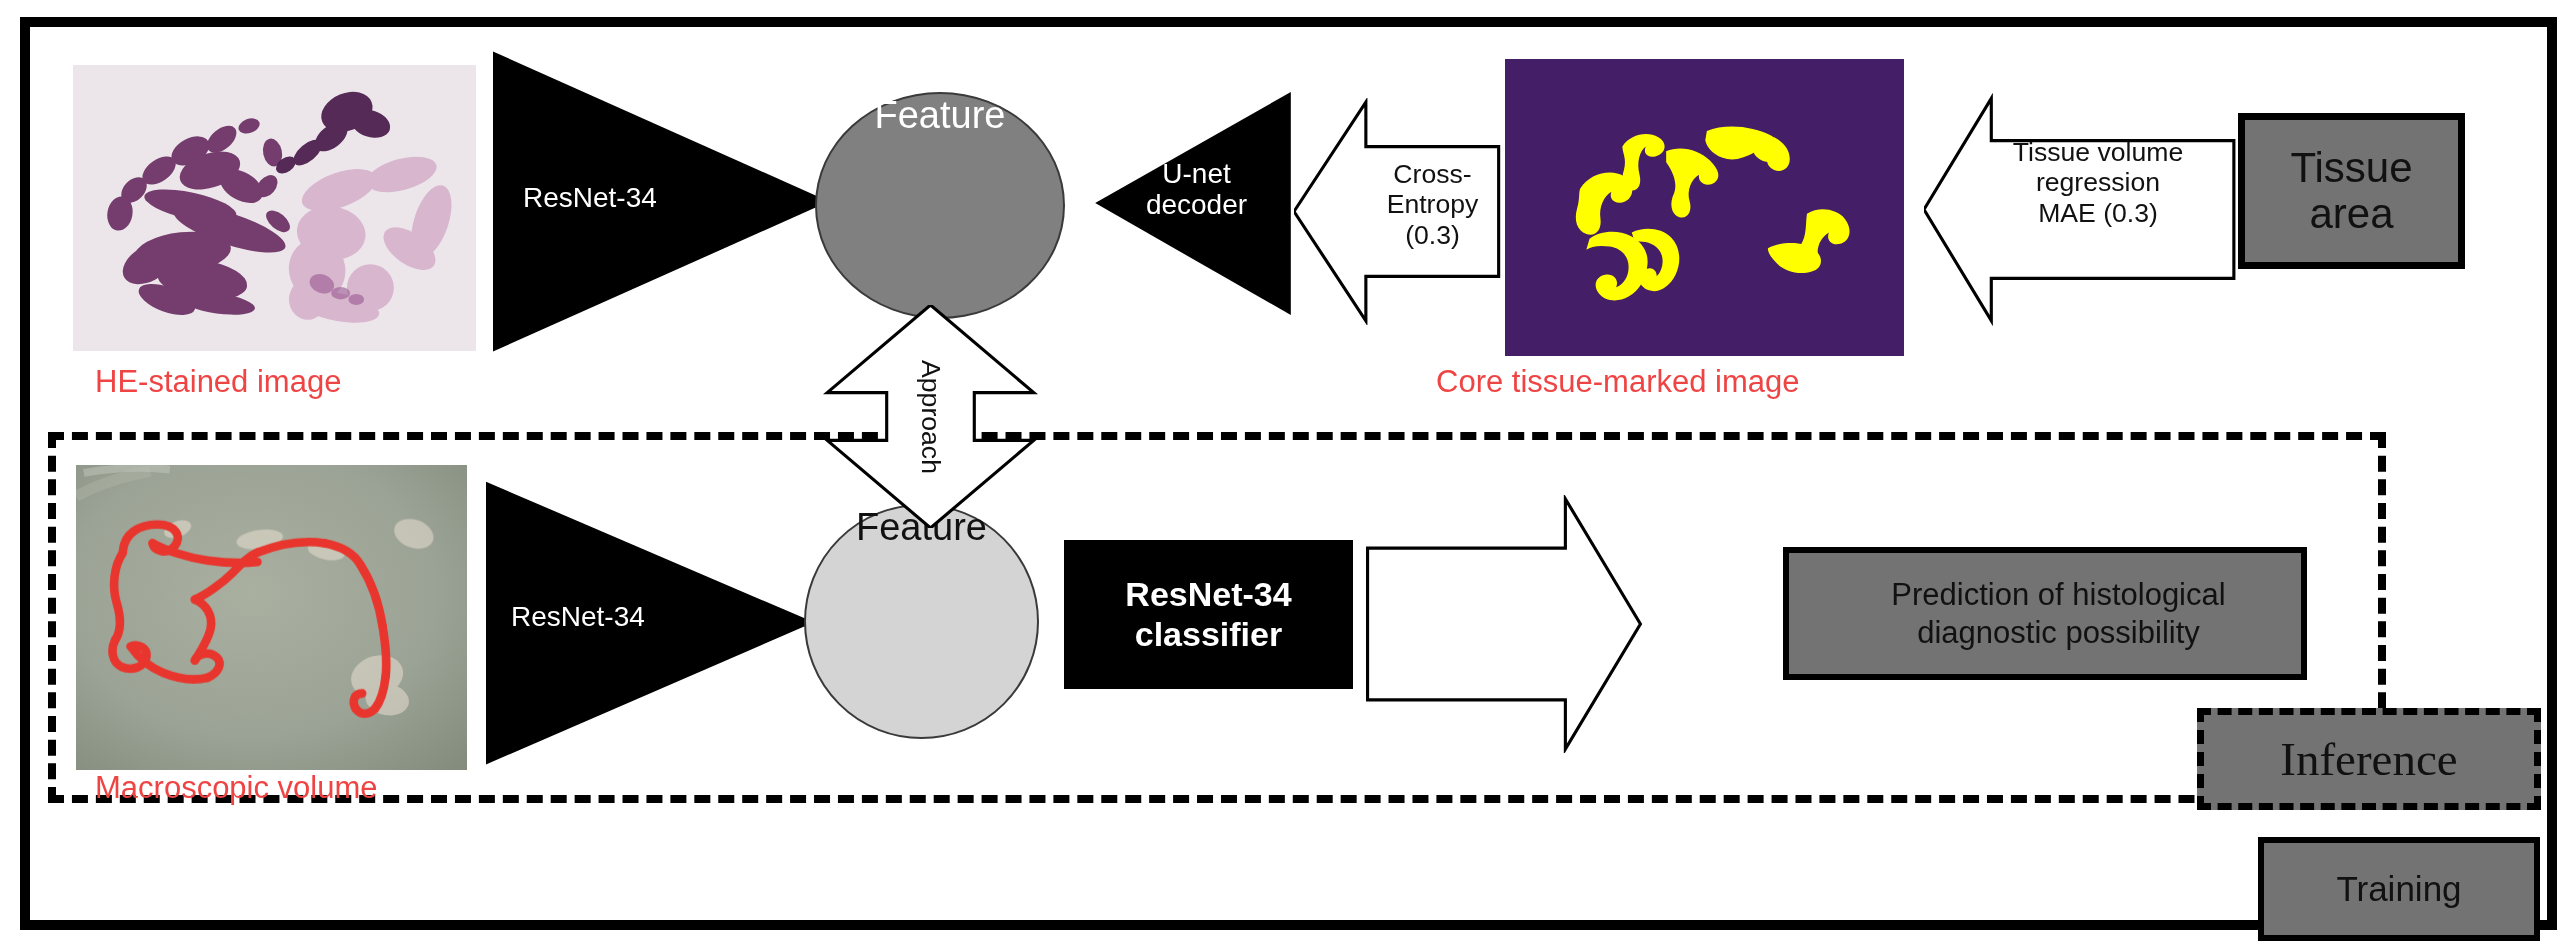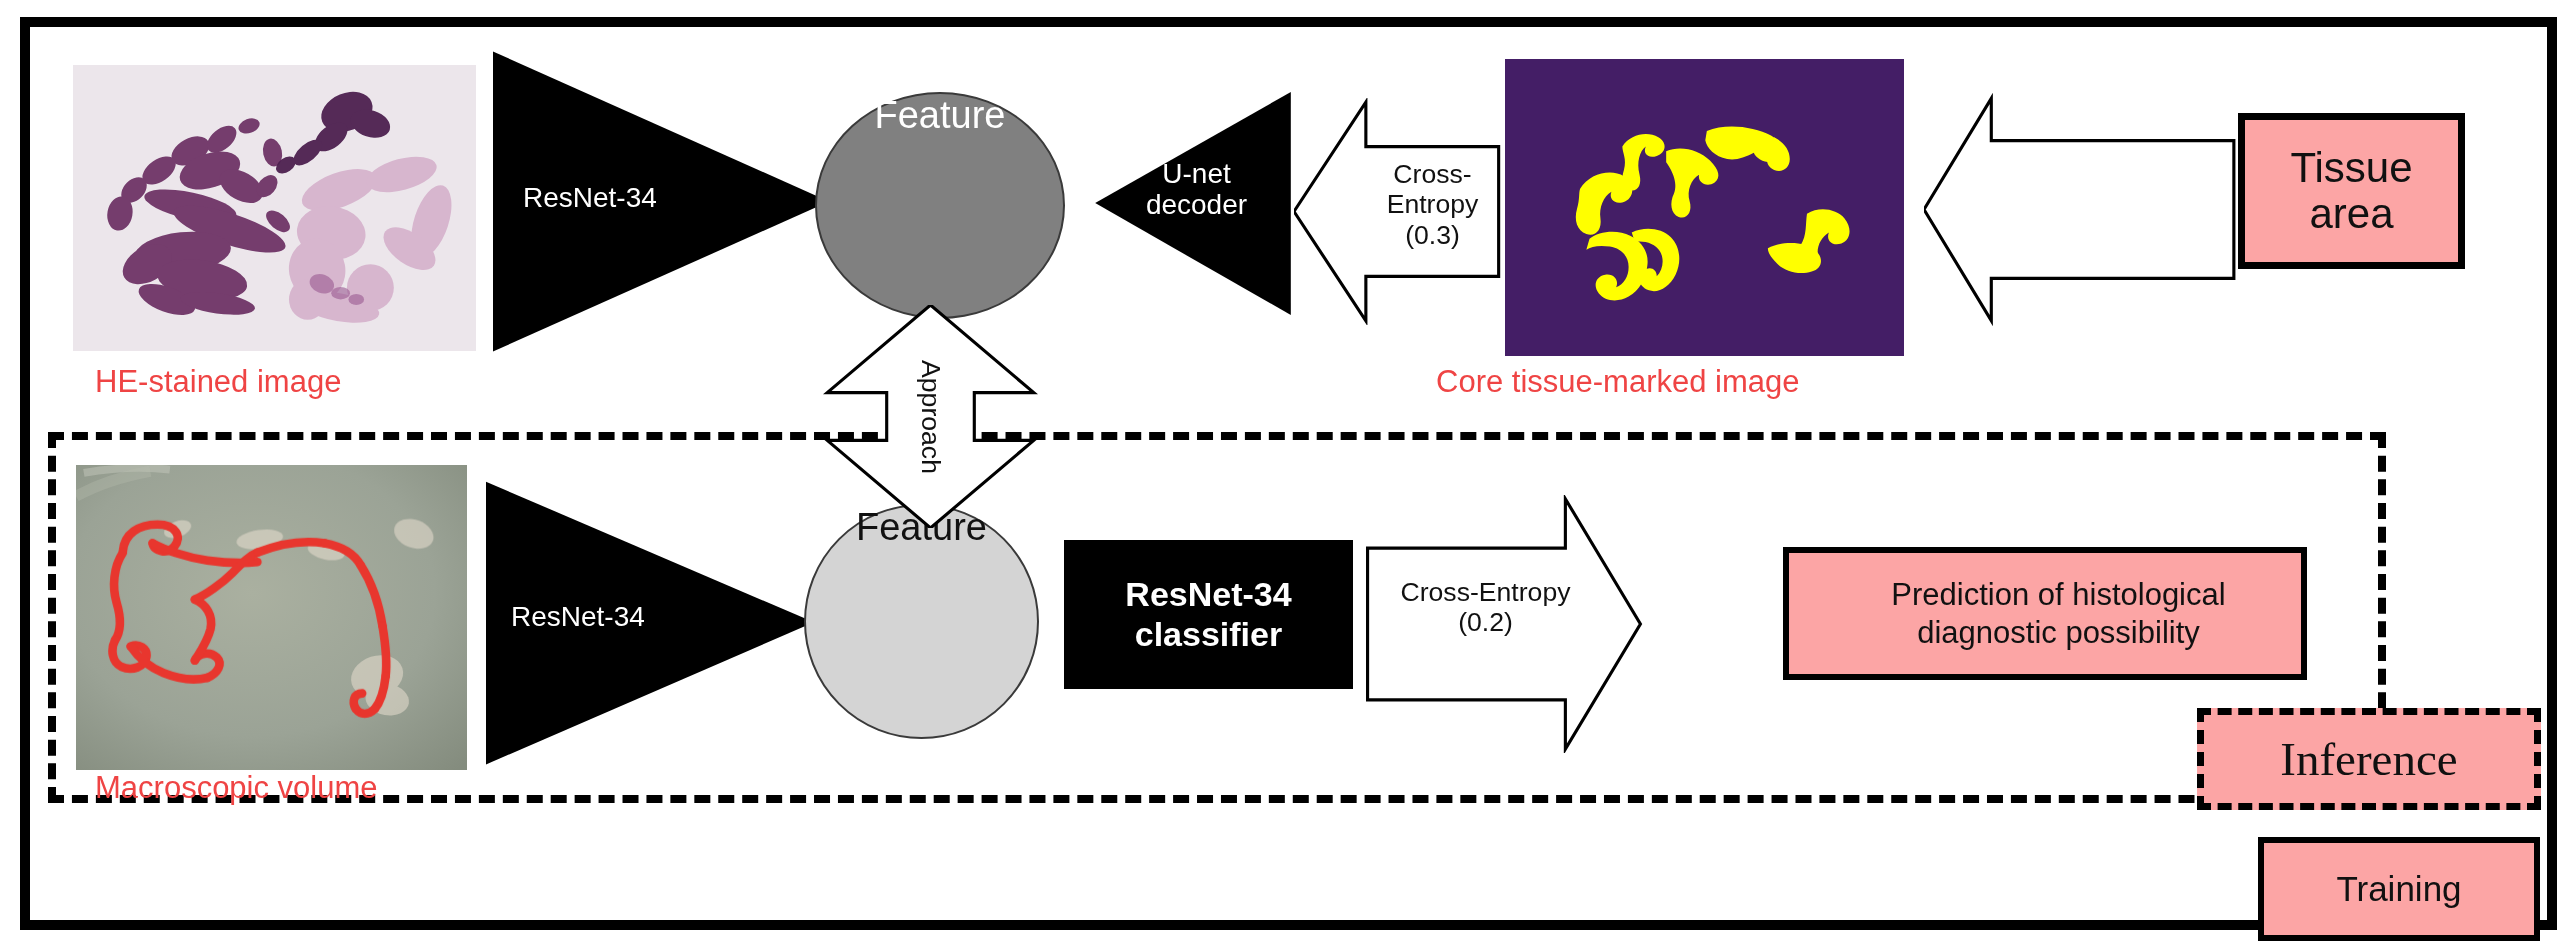--- a/index.html
+++ b/index.html
@@ -128,21 +128,21 @@
   #arrow-approach .arw-label{
     left:50%; top:50%;
     transform:translate(-50%,-50%) rotate(90deg);
     transform-origin:center center;
     font-size:26.6px; width:172px;
   }
 
   
   .box{
     position:absolute; z-index:6;
-    background:#fca5a5;
+    background:#737373;
     display:flex; align-items:center; justify-content:center;
     text-align:center; color:#111;
   }
 
   #box-tissue-area{
     left:2238px; top:113px; width:227px; height:156px;
     border:7px solid #000;
     font-size:42px; line-height:1.1;
   }
 
@@ -338,20 +338,23 @@
   </svg>
   <div class="arw-label" style="white-space:pre-line;">Cross-
 Entropy
 (0.3)</div>
 </div>
 
 <div class="block-arrow" id="arrow-mae">
   <svg width="313" height="235" aria-hidden="true" viewBox="0 0 400 300">
     <polygon points="0,150 86,8 86,62 396,62 396,238 86,238 86,292" fill="#ffffff" stroke="#000000" stroke-width="4" stroke-linejoin="miter"></polygon>
   </svg>
+  <div class="arw-label" style="white-space:pre-line;">Tissue volume
+regression
+MAE (0.3)</div>
 </div>
 
 <div class="box" id="box-tissue-area">
   <span style="white-space:pre-line;">Tissue
 area</span>
 </div>
 
 <div class="block-arrow" id="arrow-approach">
   <svg width="219" height="223" aria-hidden="true" viewBox="0 0 280 285">
     <polygon points="140,0 272,112 196,112 196,173 272,173 140,285 8,173 84,173 84,112 8,112" fill="#ffffff" stroke="#000000" stroke-width="4" stroke-linejoin="miter"></polygon>
@@ -372,22 +375,20 @@
 
 <div class="box" id="box-classifier">
   <span style="white-space:pre-line;">ResNet-34
 classifier</span>
 </div>
 
 <div class="block-arrow" id="arrow-ce02">
   <svg width="278" height="258" aria-hidden="true" viewBox="0 0 355 330">
     <polygon points="352,165 256,5 256,68 3,68 3,262 256,262 256,325" fill="#ffffff" stroke="#000000" stroke-width="4" stroke-linejoin="miter"></polygon>
   </svg>
-  <div class="arw-label" style="white-space:pre-line;">Cross-Entropy
-(0.2)</div>
 </div>
 
 <div class="box" id="box-prediction">
   <span style="white-space:pre-line;margin-left:27px;">Prediction of histological
 diagnostic possibility</span>
 </div>
 
 <div class="box" id="box-inference">
   <span>Inference</span>
 </div>

